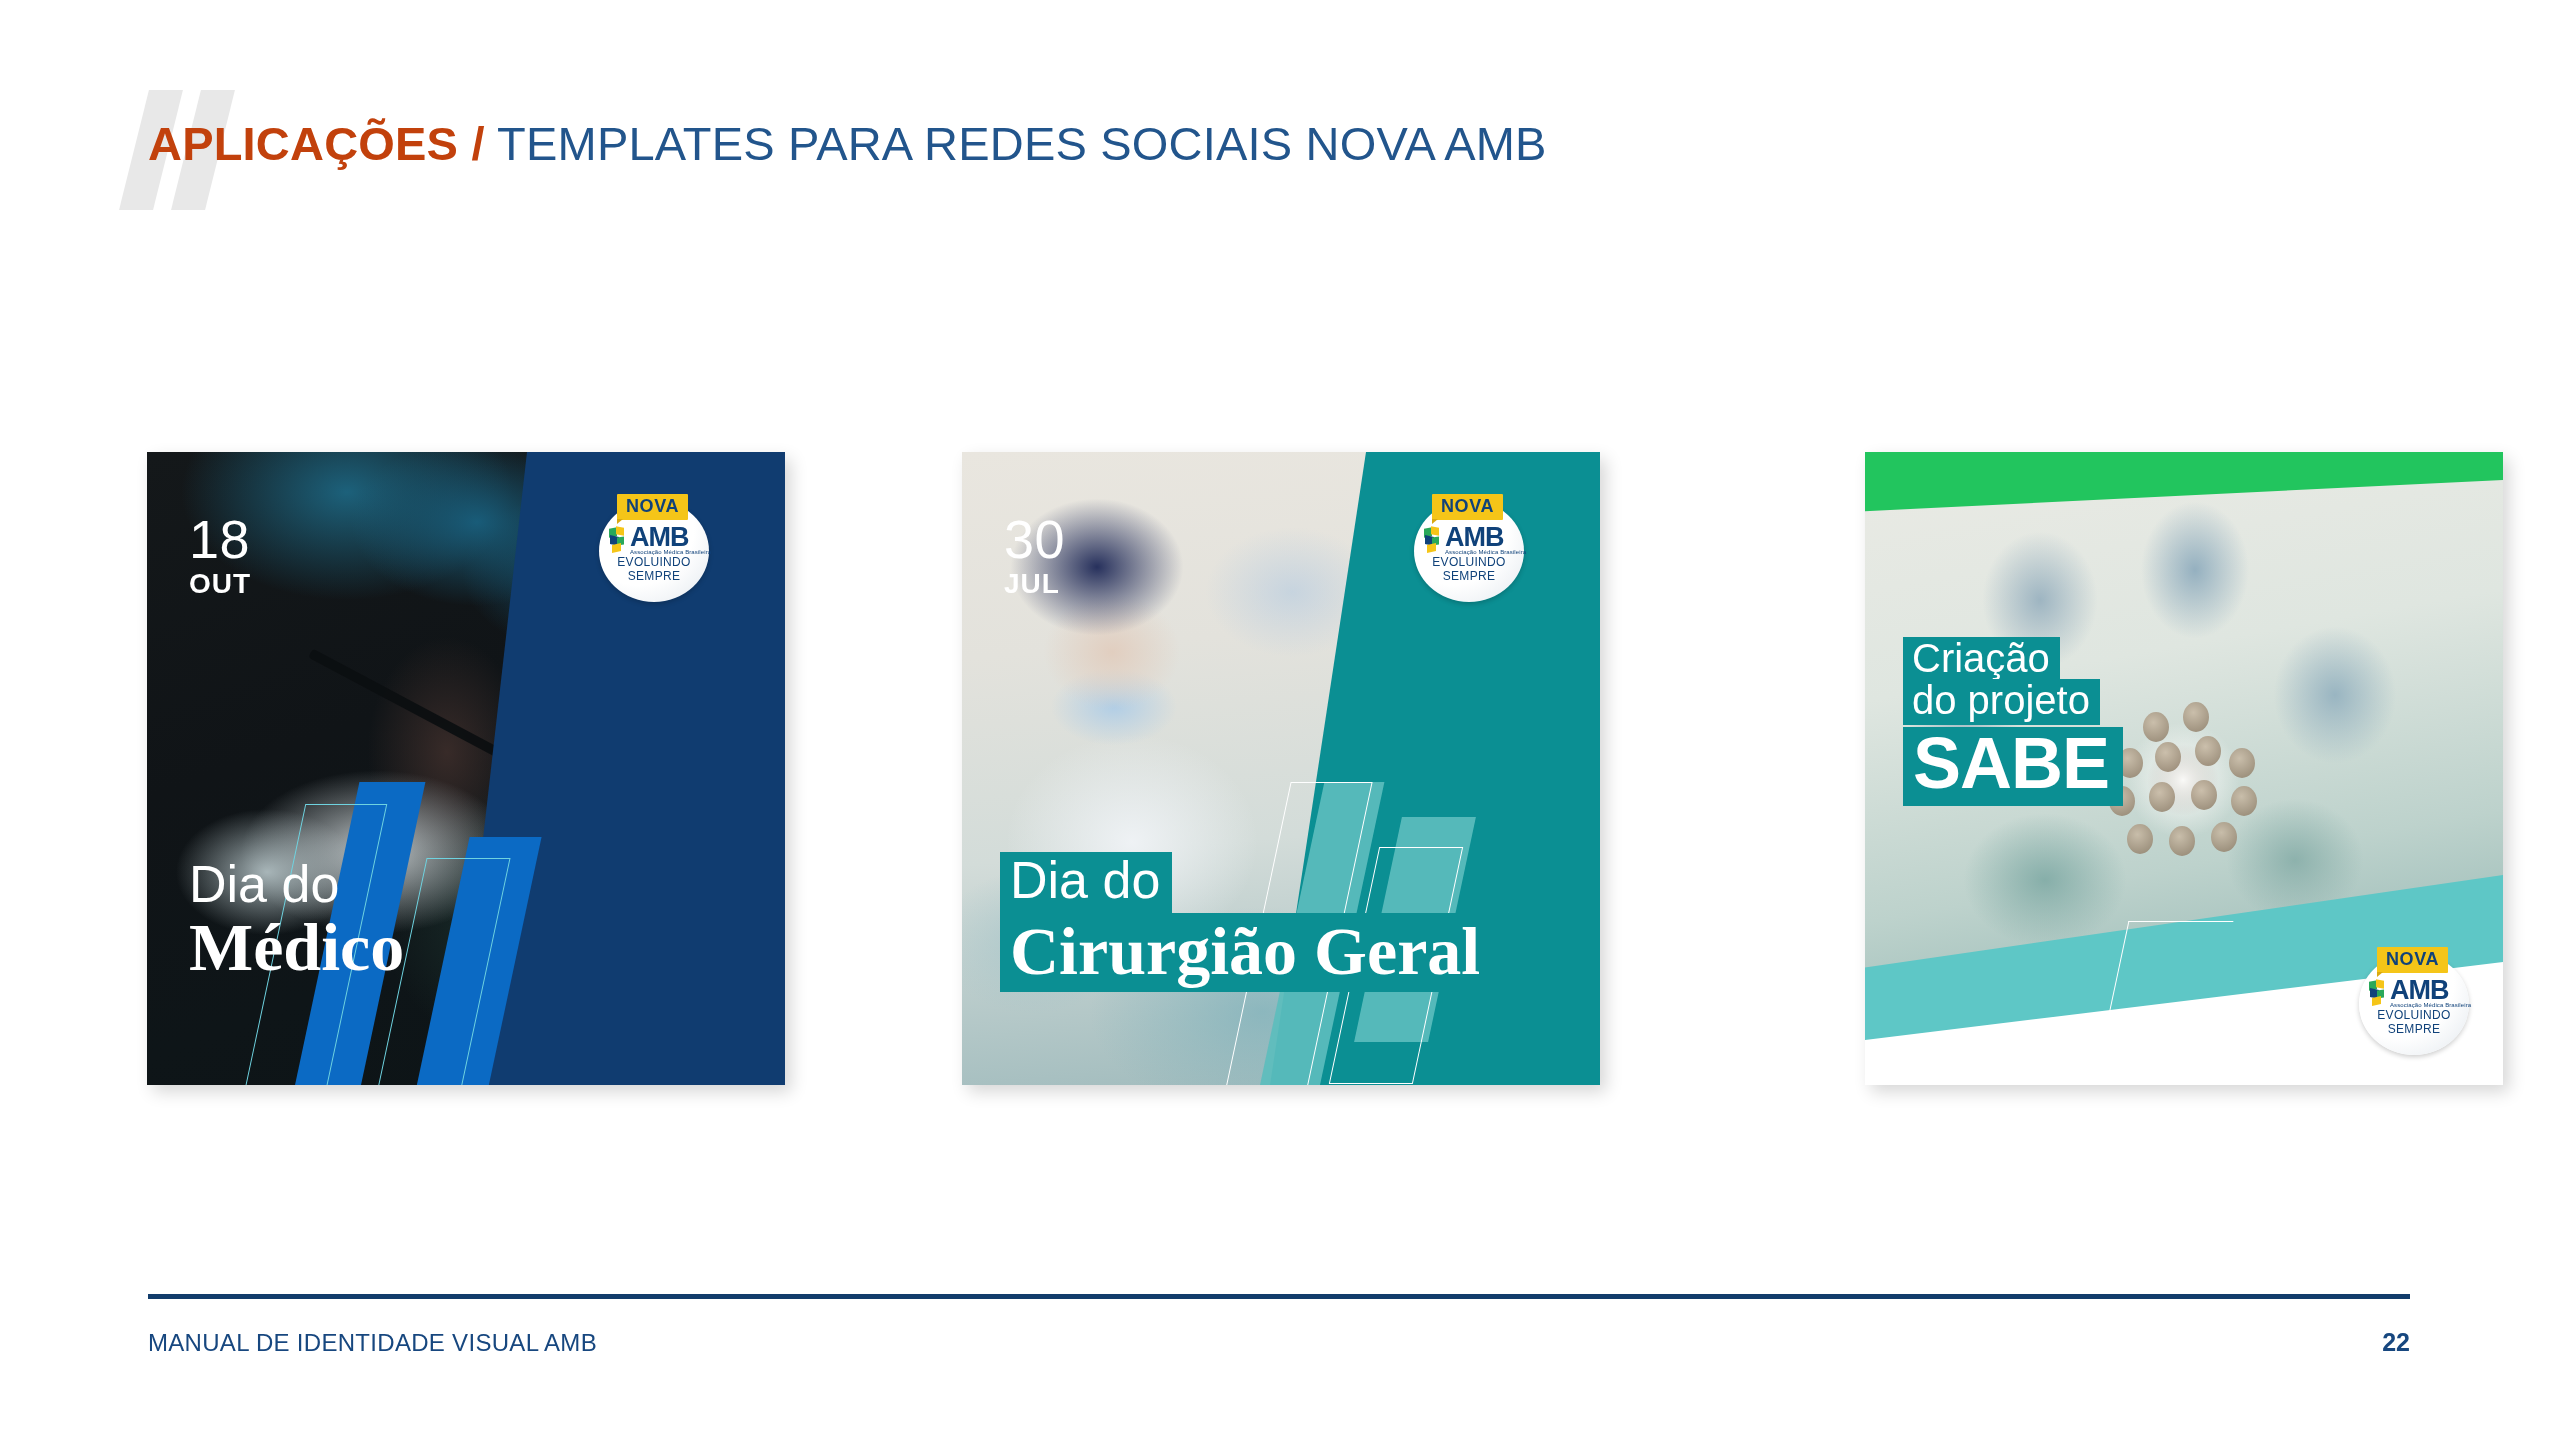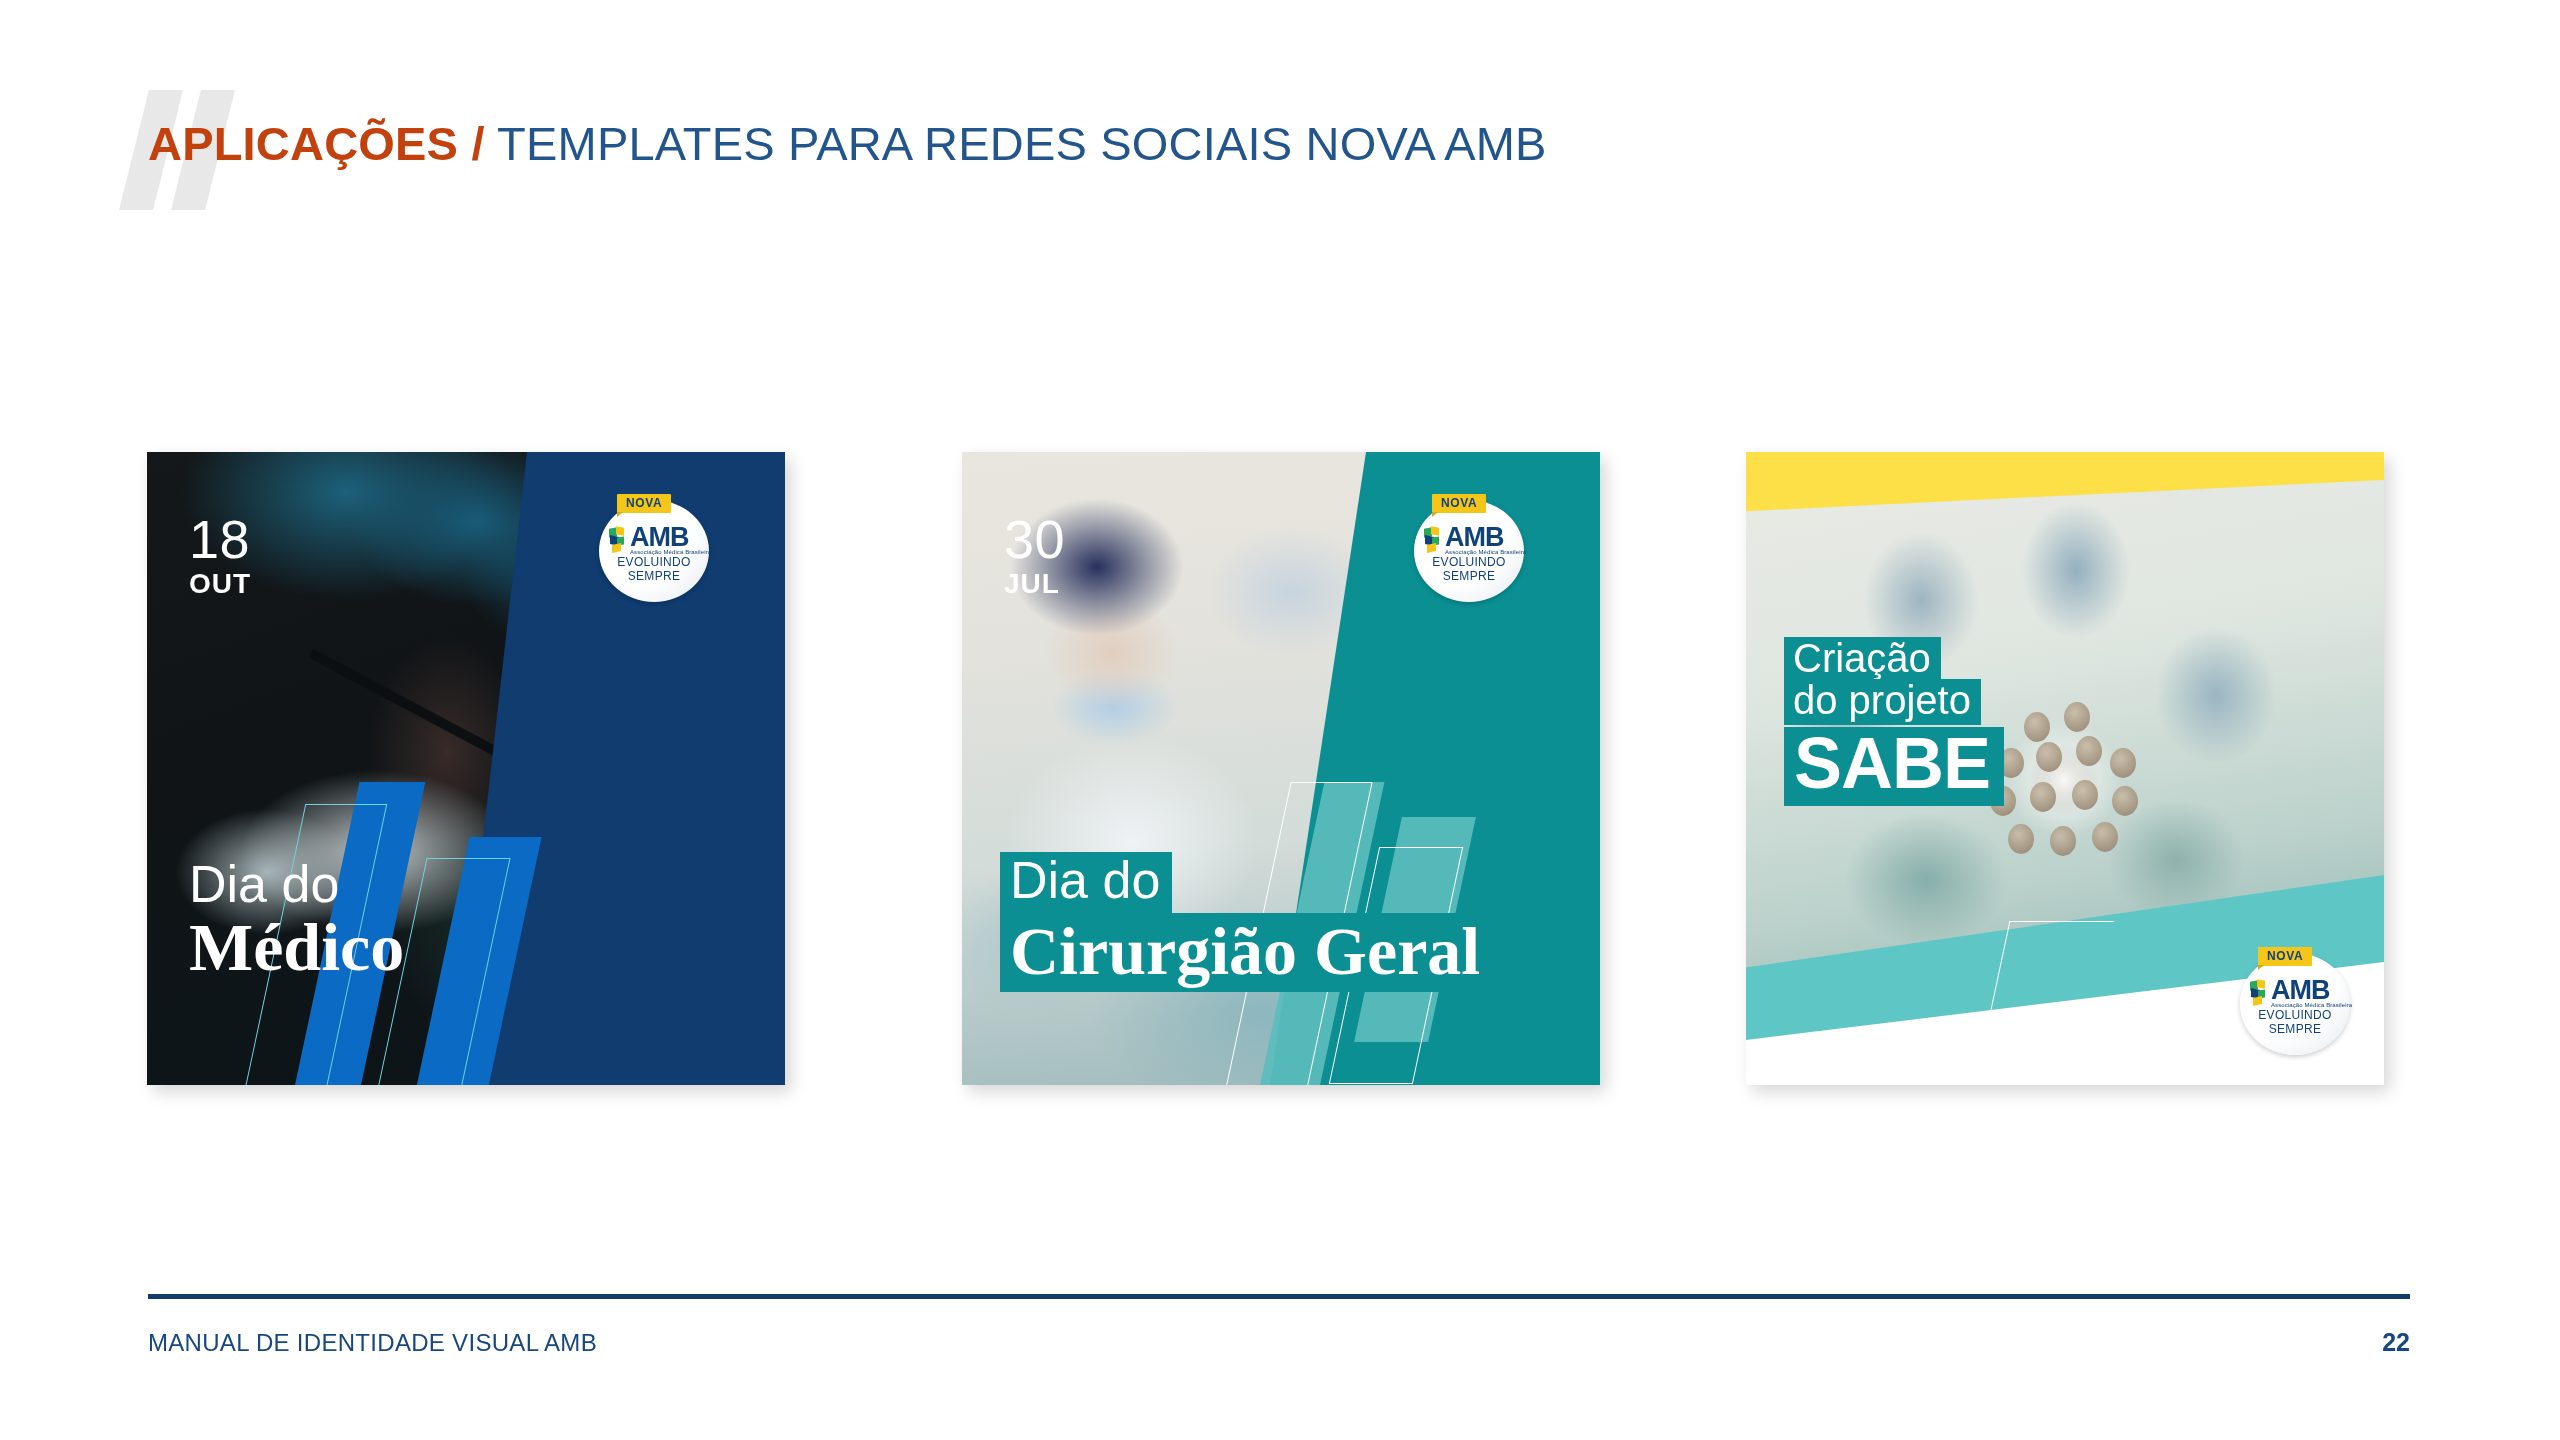--- a/index.html
+++ b/index.html
@@ -18,21 +18,21 @@
   .header-title{position:relative;white-space:nowrap;font-size:47px;letter-spacing:.2px;color:#1c4f86;line-height:1;}
   .header-title .bold{font-weight:bold;color:#c2410c;}
   .header-title .light{font-weight:normal;color:#22558c;}
 
   
   .cards{position:absolute;left:0;top:452px;width:2560px;height:640px;}
   .card{position:absolute;top:0;width:638px;height:633px;overflow:hidden;
         box-shadow:6px 7px 16px rgba(0,0,0,.16);}
   #card-1{left:147px;}
   #card-2{left:962px;}
-  #card-3{left:1746px;background:#fde047;}
+  #card-3{left:1865px;background:#22c55e;}
 
   
   .photo{position:absolute;inset:0;}
 
   
   .photo-1{
     background:
       radial-gradient(ellipse 180px 120px at 330px 70px, rgba(25,95,125,.95), rgba(18,60,80,0) 70%),
       radial-gradient(ellipse 230px 150px at 200px 40px, rgba(30,110,140,.85), rgba(20,60,80,0) 72%),
       radial-gradient(ellipse 150px 110px at 420px 120px, rgba(22,85,115,.8), rgba(15,50,70,0) 70%),
@@ -101,21 +101,21 @@
 
   
   .hl-block{display:inline-block;background:#0b8f93;padding:2px 12px 6px 10px;}
 
   
   .amb-logo{position:relative;width:110px;height:110px;}
   .amb-ball{position:absolute;left:0;top:8px;width:110px;height:102px;border-radius:50%;
             background:radial-gradient(circle at 35% 28%,#ffffff 55%,#f0f3f6 78%,#c9d3dd 100%);
             box-shadow:0 2px 5px rgba(0,0,0,.2);}
   .amb-nova{position:absolute;left:18px;top:2px;background:#f5c518;color:#10427a;
-            font-size:12px;font-weight:bold;letter-spacing:.6px;padding:2px 9px 3px;border-radius:1px;z-index:3;}
+            font-size:18px;font-weight:bold;letter-spacing:.6px;padding:2px 9px 3px;border-radius:1px;z-index:3;}
   .amb-nova::after{content:"";position:absolute;left:0;bottom:-4px;border-top:5px solid #d9a912;
                    border-right:6px solid transparent;}
   .amb-row{position:absolute;left:9px;top:33px;width:95px;display:flex;align-items:center;z-index:2;}
   .amb-mark{width:20px;height:26px;flex:0 0 20px;position:relative;}
   .amb-mark i{position:absolute;display:block;}
   .amb-mark .m-g1{left:1px;top:1px;width:8px;height:9px;background:#2aa85a;transform:skewY(-12deg);}
   .amb-mark .m-y1{left:8px;top:0px;width:8px;height:8px;background:#f5c518;transform:skewY(10deg);}
   .amb-mark .m-b1{left:2px;top:9px;width:9px;height:9px;background:#10427a;transform:skewY(14deg);}
   .amb-mark .m-g2{left:9px;top:10px;width:7px;height:8px;background:#2aa85a;transform:skewY(-10deg);}
   .amb-mark .m-y2{left:4px;top:17px;width:9px;height:8px;background:#f5c518;transform:skewY(-14deg);}

